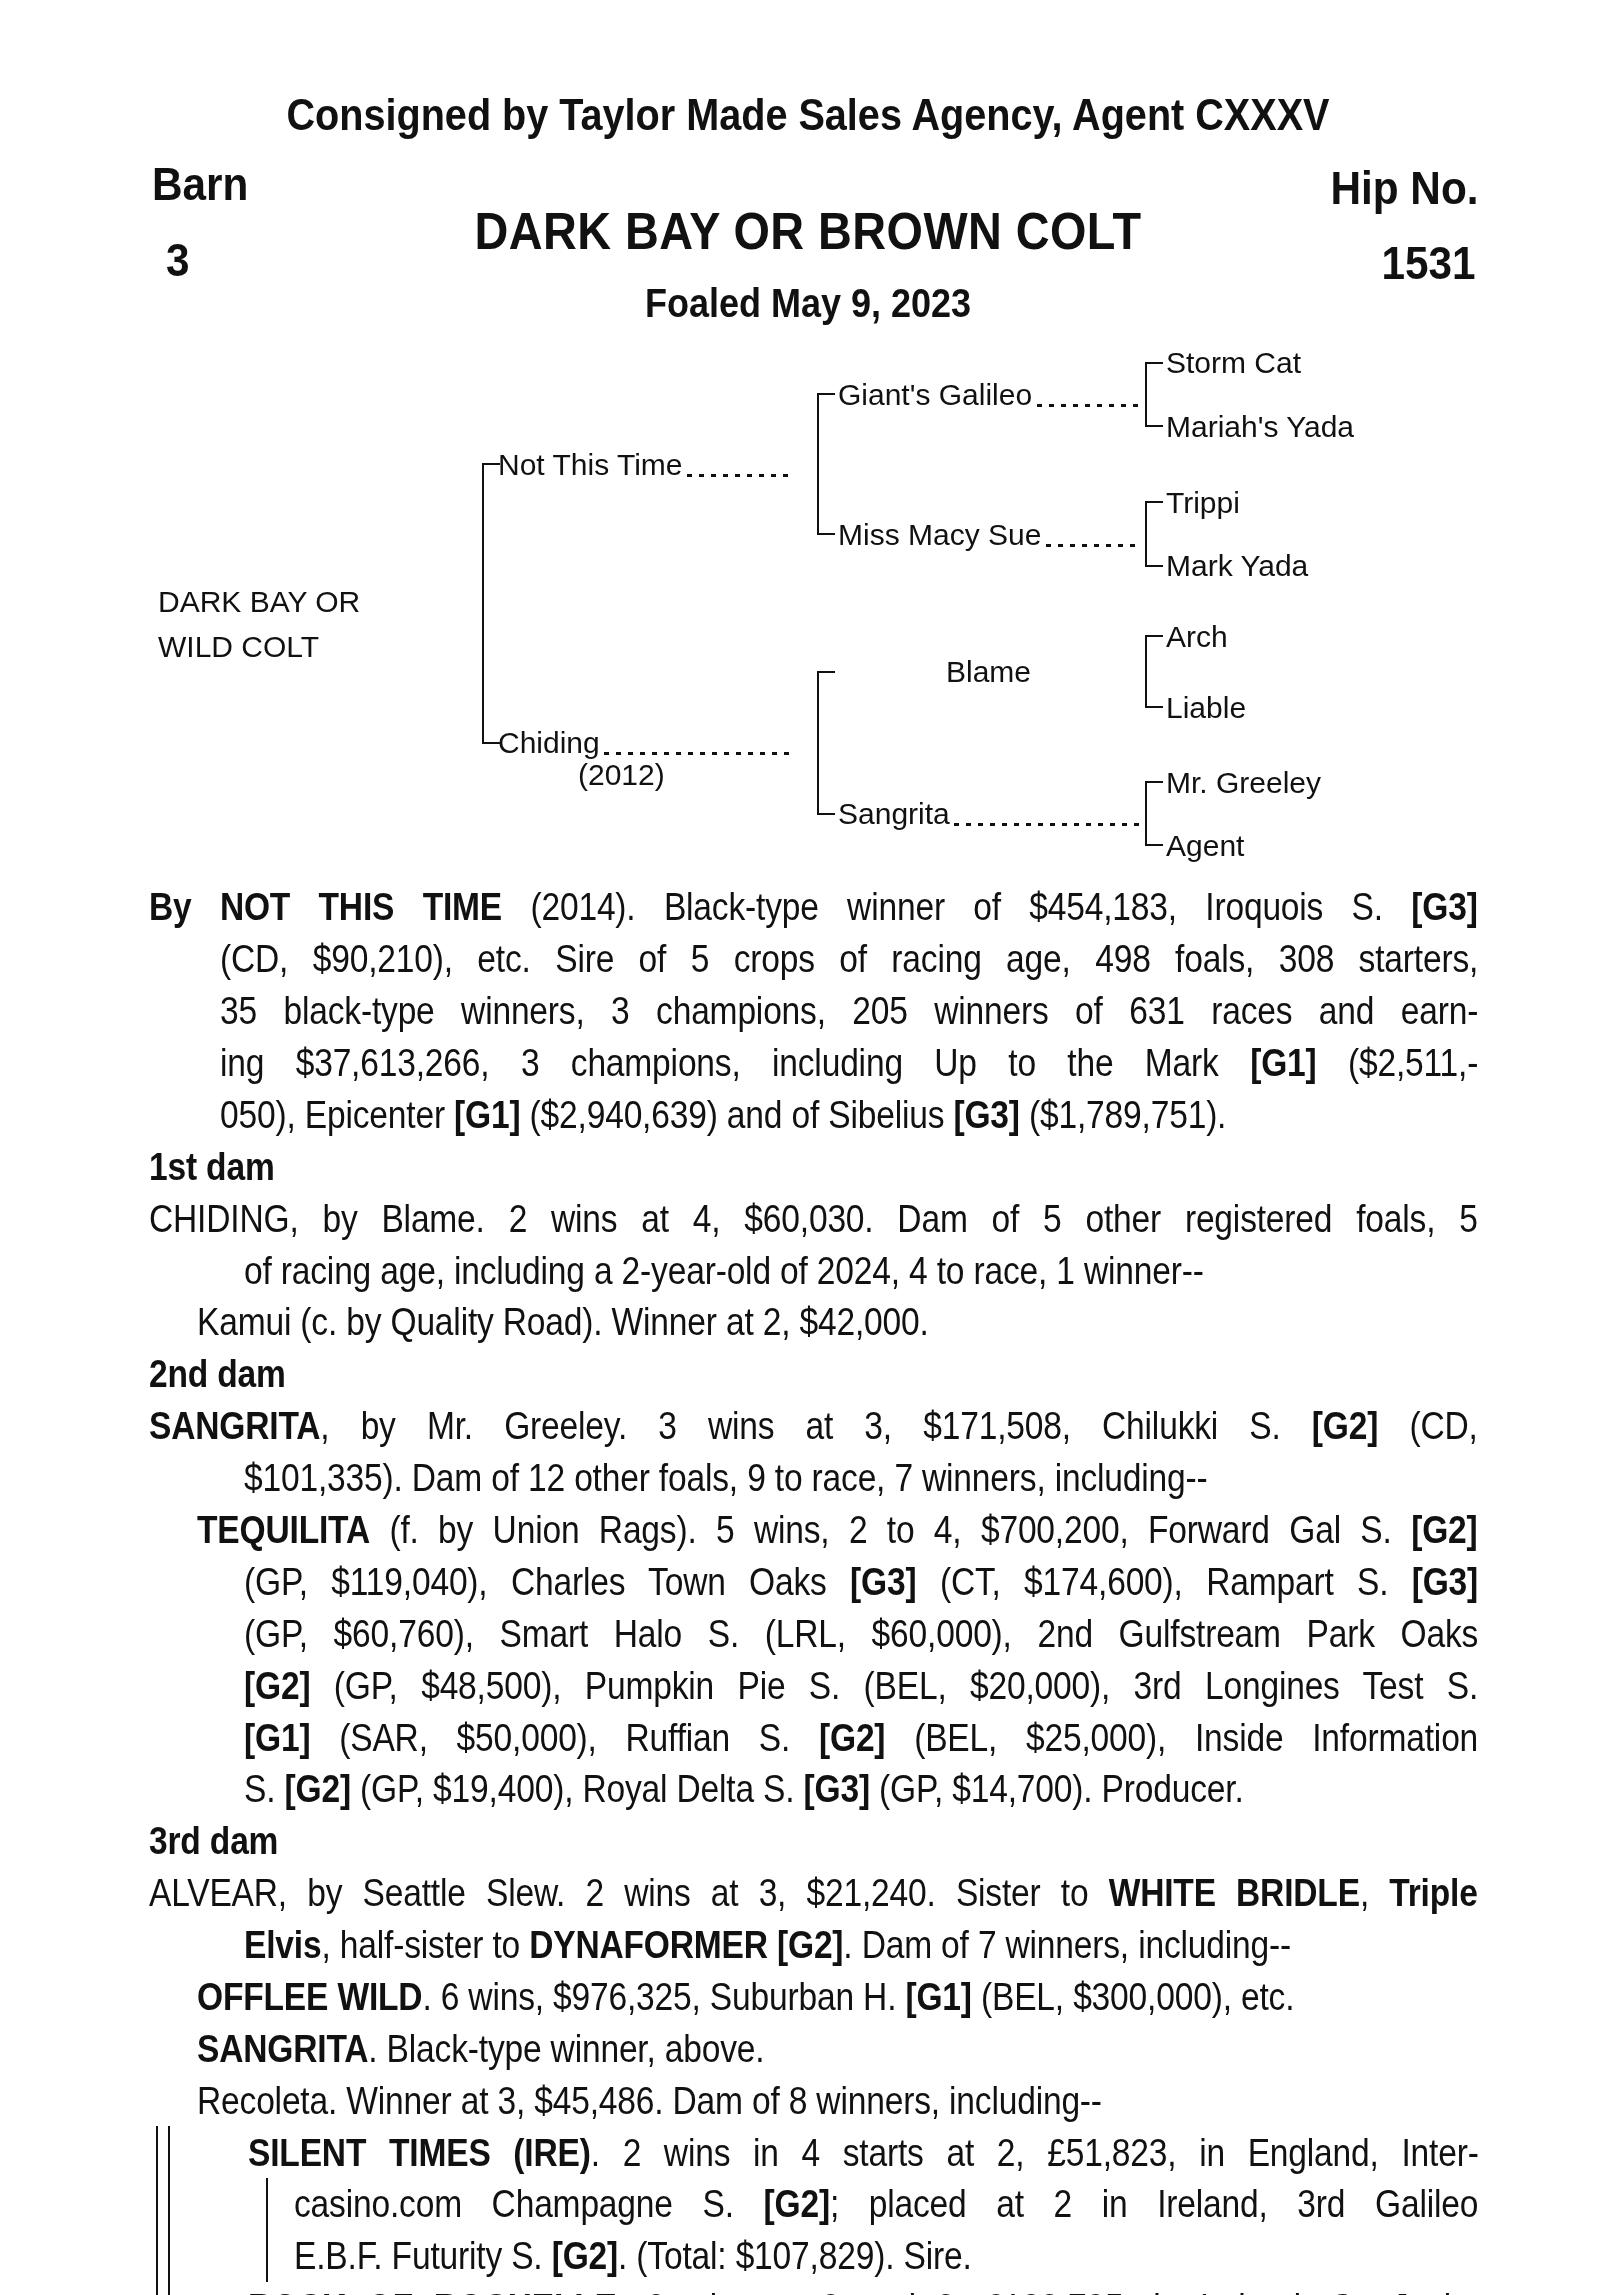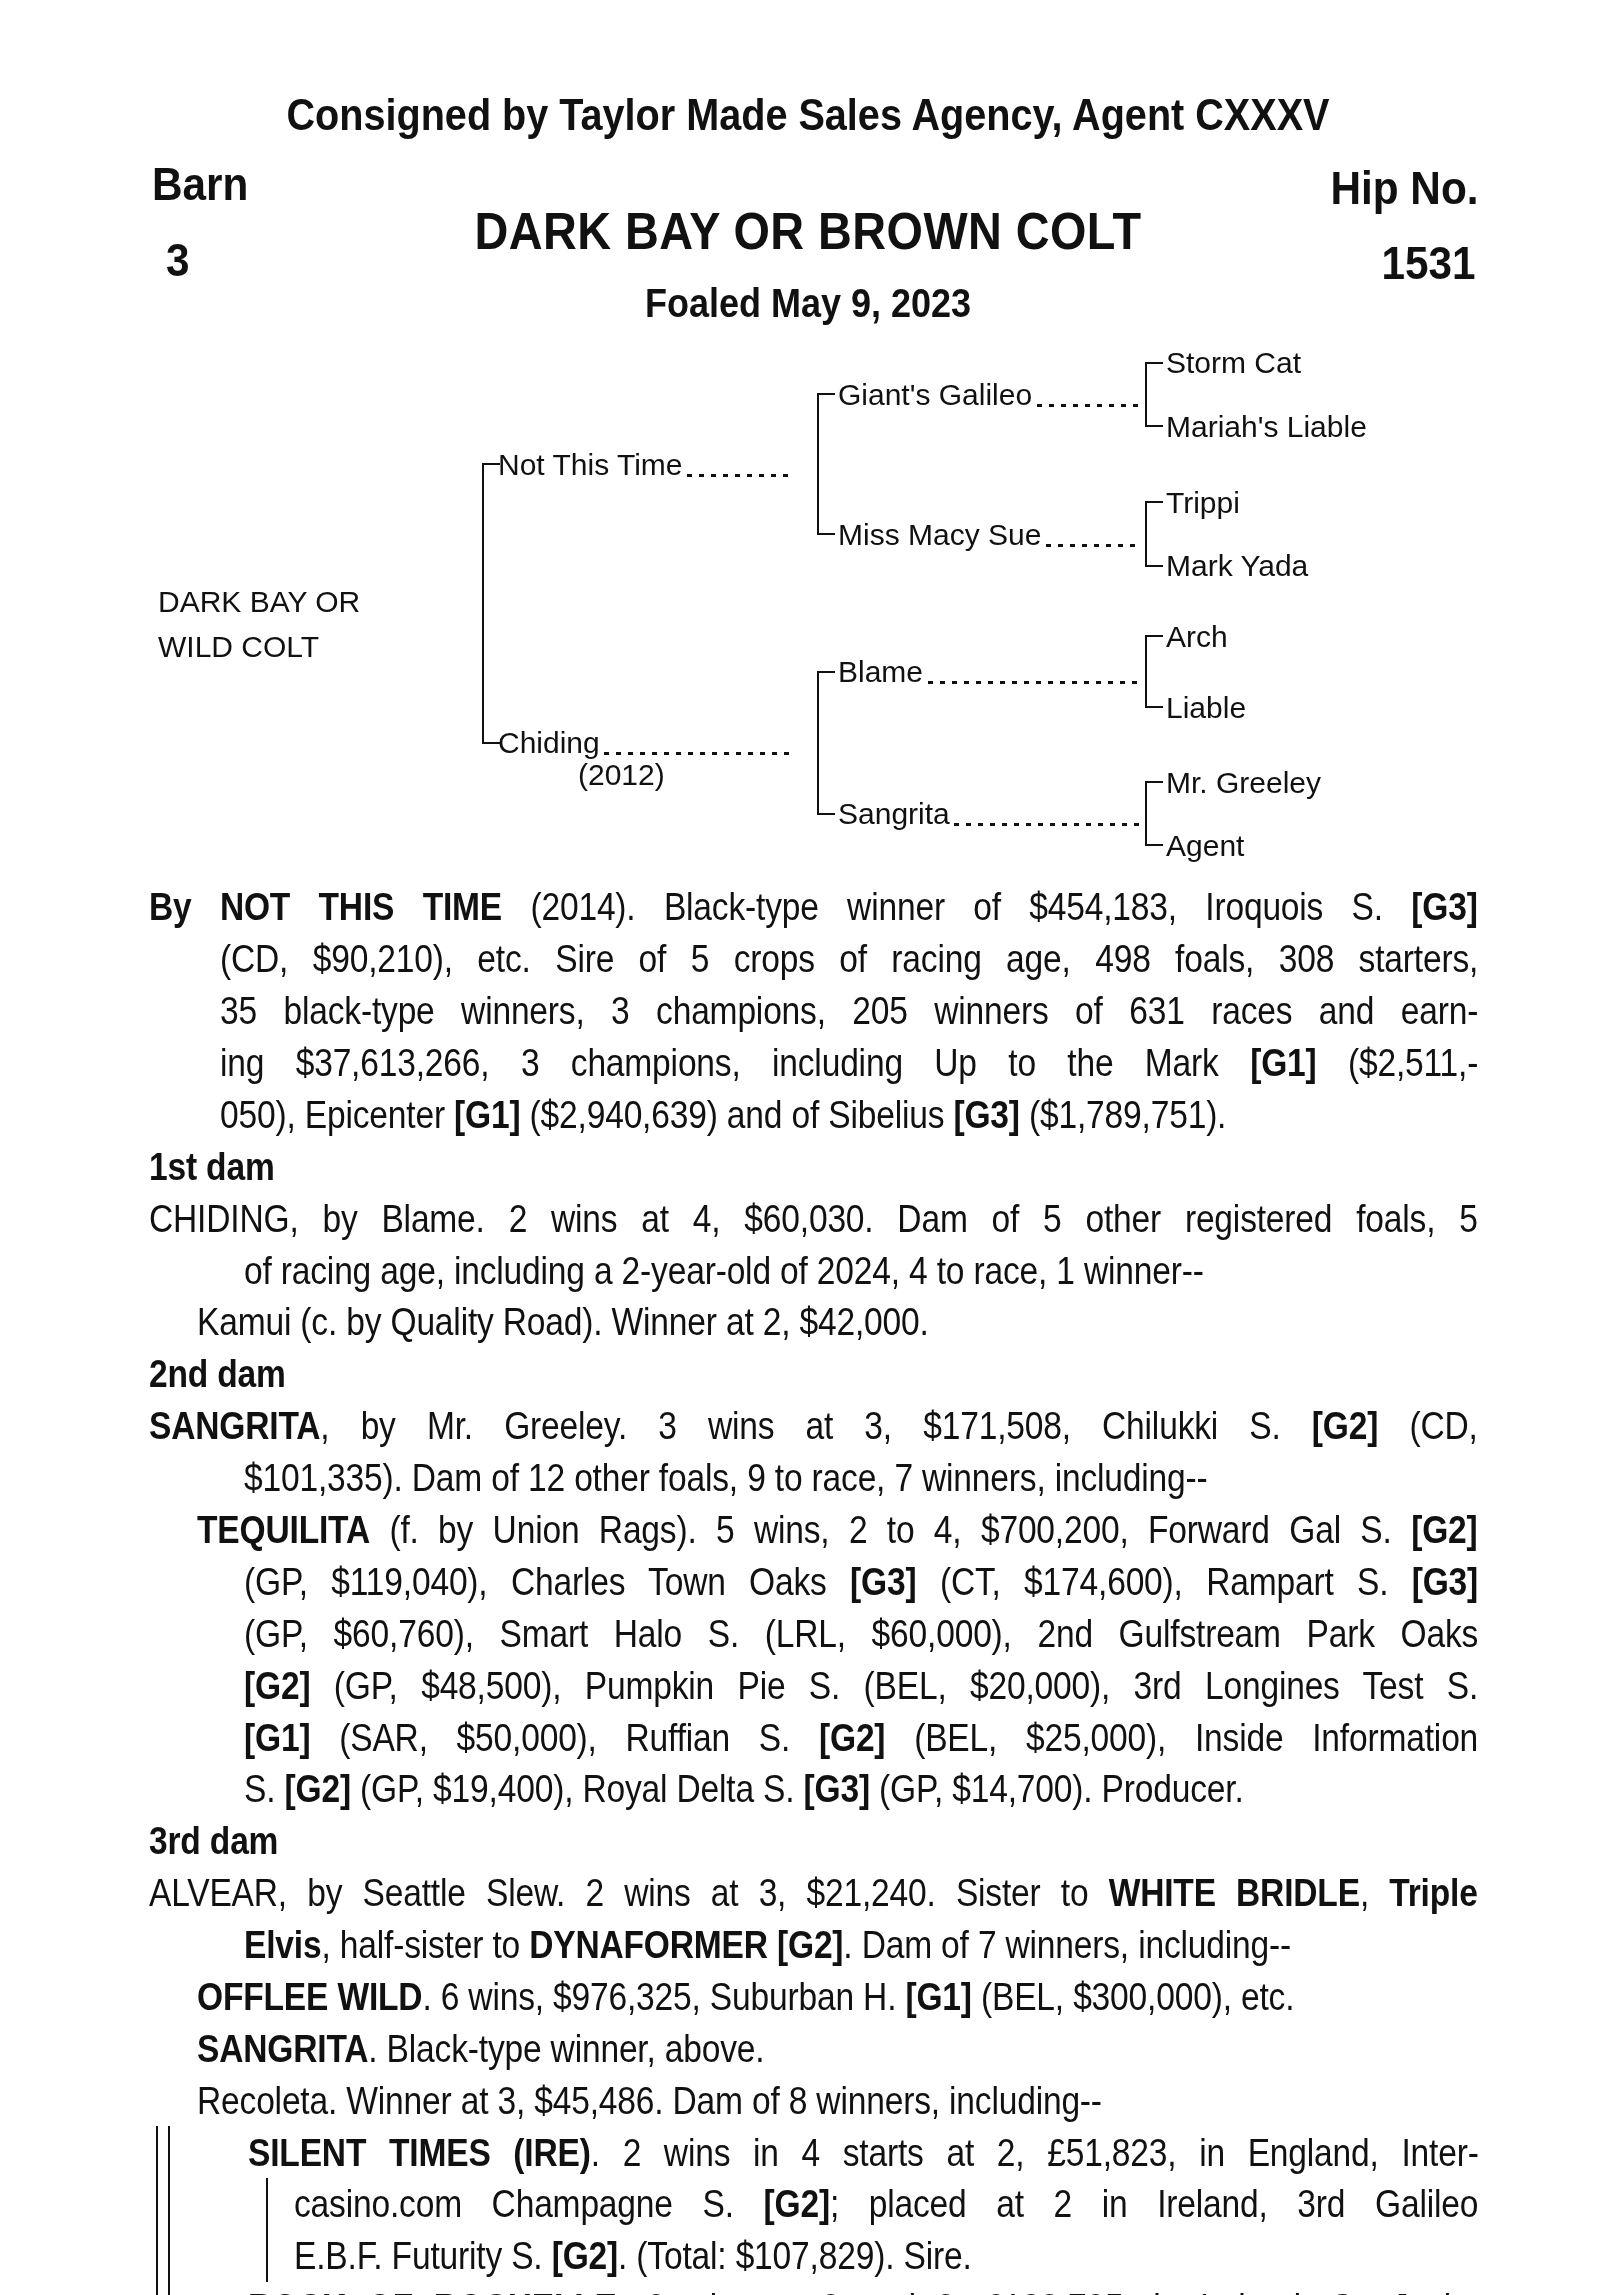--- a/index.html
+++ b/index.html
@@ -51,21 +51,21 @@
   <div class="hdr" id="hip-number">1531</div>
   <div class="hdr" id="title">DARK BAY OR BROWN COLT</div>
   <div class="hdr" id="foaled">Foaled May 9, 2023</div>
   <div id="tree">
       <div class="subject-line" style="top: 586px;">DARK BAY OR</div>
       <div class="subject-line" style="top: 631px;">WILD COLT</div>
       <div class="tnode" style="left: 1166px; top: 343px; width: auto;">
         <span class="nm">Storm Cat</span>
       </div>
       <div class="tnode" style="left: 1166px; top: 407px; width: auto;">
-        <span class="nm">Mariah's Liable</span>
+        <span class="nm">Mariah's Yada</span>
       </div>
       <div class="tline" style="left: 1145px; top: 362px; width: 1.8px; height: 65px;"></div>
       <div class="tline" style="left: 1145px; top: 362px; width: 18.4px; height: 1.8px;"></div>
       <div class="tline" style="left: 1145px; top: 425px; width: 18.4px; height: 1.8px;"></div>
       <div class="tnode" style="left: 838px; top: 375px; width: 301px;">
         <span class="nm">Giant's Galileo</span>
         <div class="leader"></div>
       </div>
       <div class="tnode" style="left: 1166px; top: 483px; width: auto;">
         <span class="nm">Trippi</span>
@@ -89,21 +89,21 @@
       </div>
       <div class="tnode" style="left: 1166px; top: 617px; width: auto;">
         <span class="nm">Arch</span>
       </div>
       <div class="tnode" style="left: 1166px; top: 688px; width: auto;">
         <span class="nm">Liable</span>
       </div>
       <div class="tline" style="left: 1145px; top: 635px; width: 1.8px; height: 73px;"></div>
       <div class="tline" style="left: 1145px; top: 635px; width: 18.4px; height: 1.8px;"></div>
       <div class="tline" style="left: 1145px; top: 706px; width: 18.4px; height: 1.8px;"></div>
-      <div class="tnode" style="left: 838px; top: 652px; width: 301px;">
+      <div class="tnode" style="left: 838px; top: 652px; width: 301px; flex-direction: column;">
         <span class="nm">Blame</span>
         <div class="leader"></div>
       </div>
       <div class="tnode" style="left: 1166px; top: 763px; width: auto;">
         <span class="nm">Mr. Greeley</span>
       </div>
       <div class="tnode" style="left: 1166px; top: 826px; width: auto;">
         <span class="nm">Agent</span>
       </div>
       <div class="tline" style="left: 1145px; top: 781px; width: 1.8px; height: 65px;"></div>

